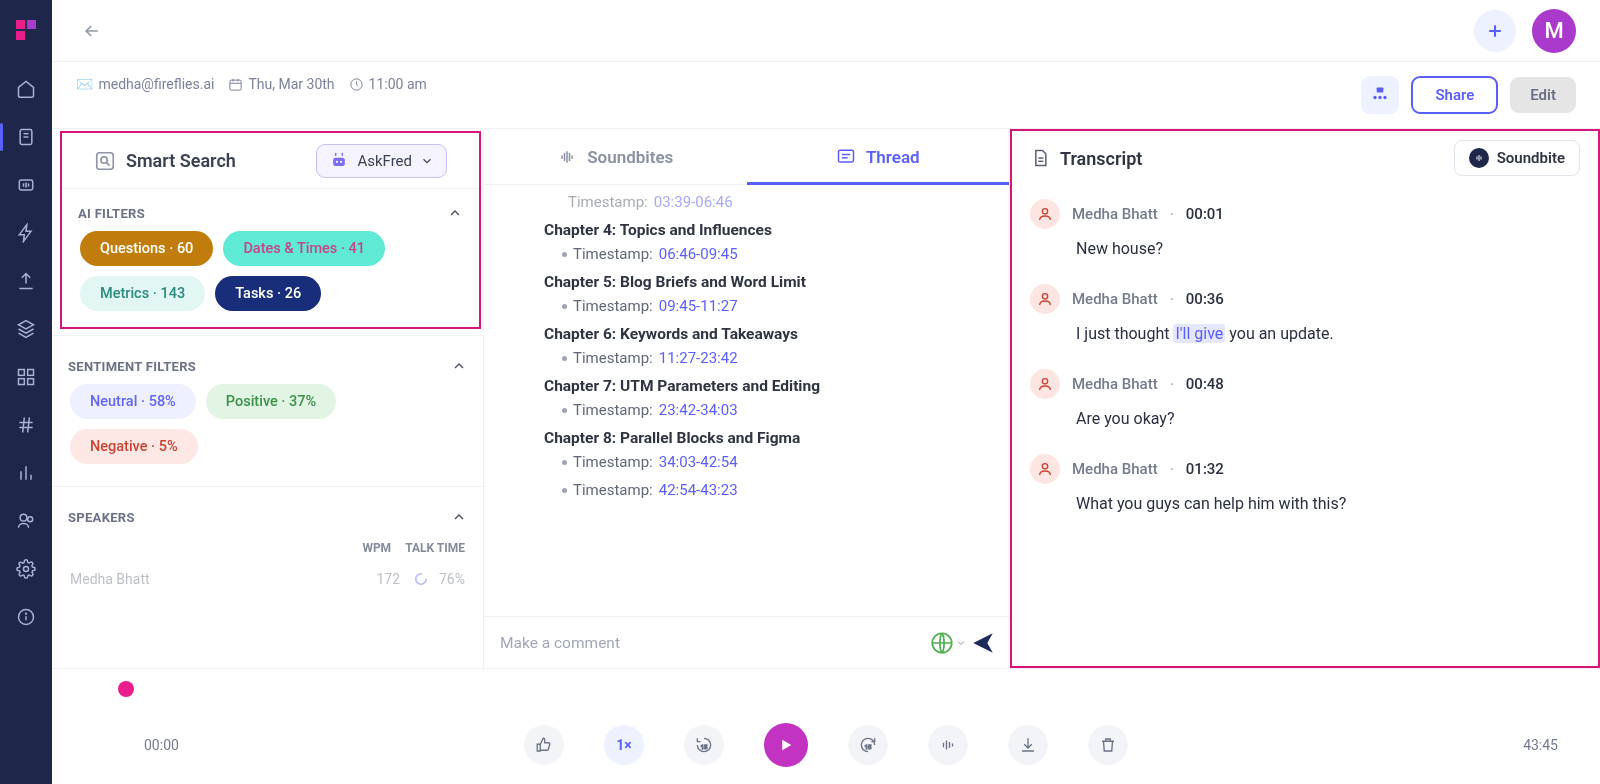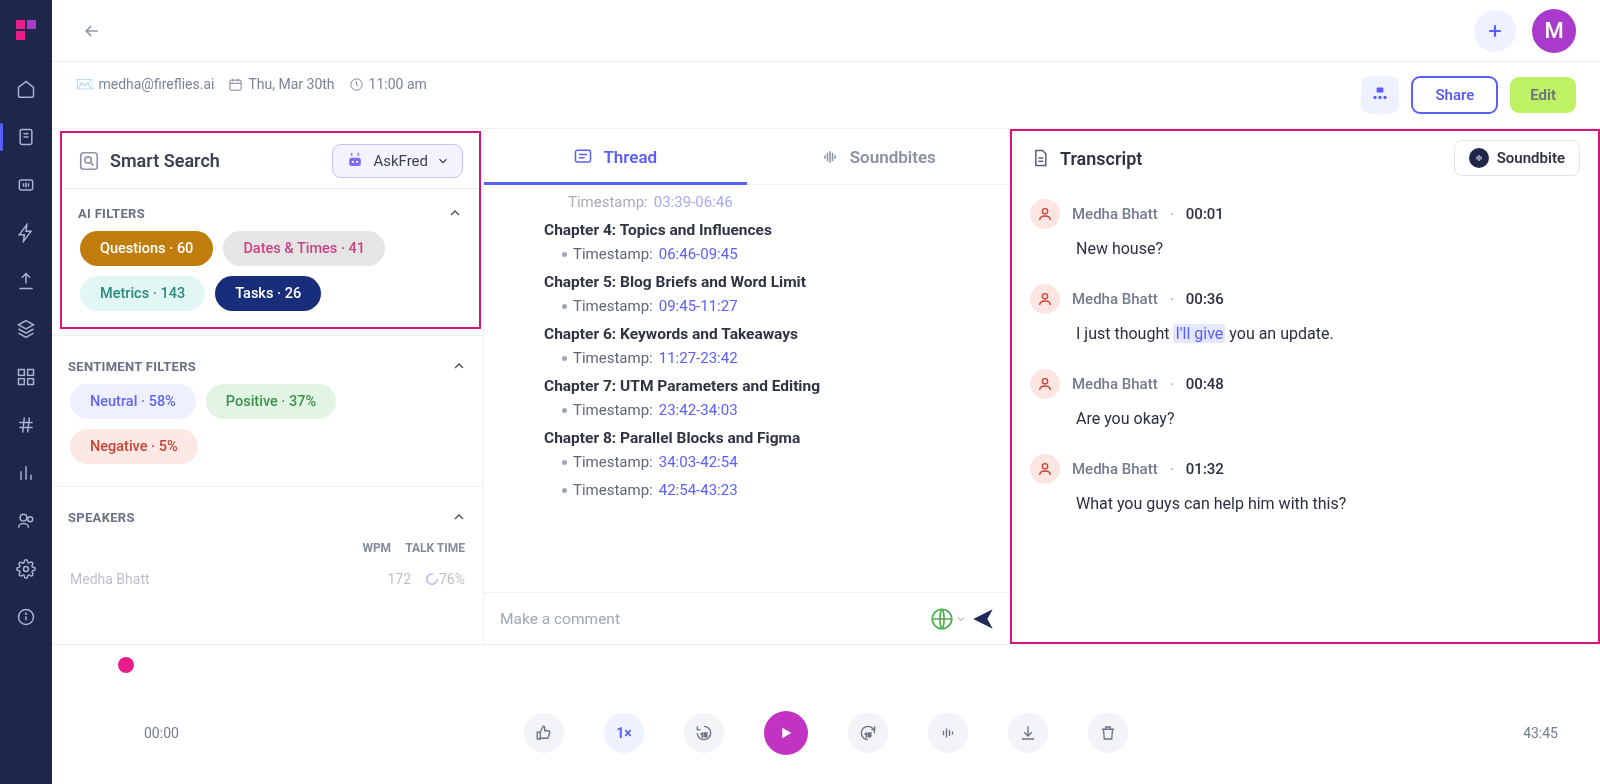--- a/index.html
+++ b/index.html
@@ -18,49 +18,49 @@
 .avatar{width:44px;height:44px;border-radius:50%;background:#a93acb;color:#fff;display:flex;align-items:center;justify-content:center;font-size:22px;font-weight:500}
 .header{padding:14px 24px 14px 24px;border-bottom:1px solid #eef0f4;display:flex;align-items:flex-start}
 .header-left{display:flex;flex-direction:column;gap:6px}
 .title{font-size:20px;font-weight:700;color:#29303d}
 .meta-row{display:flex;align-items:center;gap:14px;color:#7b8399;font-size:14px}
 .meta-item{display:flex;align-items:center;gap:5px}
 .meta-item svg{width:15px;height:15px}
 .header-actions{margin-left:auto;display:flex;gap:12px;align-items:center}
 .icon-btn{width:38px;height:38px;border-radius:9px;background:#eef1ff;display:flex;align-items:center;justify-content:center;color:#5b5ff9;cursor:pointer}
 .share-btn{border:2px solid #5b5ff9;background:#fff;color:#5b5ff9;padding:8px 22px;border-radius:9px;font-weight:600;font-size:15px;cursor:pointer}
-.edit-btn{background:#bef264;color:#697085;padding:9px 20px;border-radius:9px;font-weight:600;font-size:15px;cursor:pointer}
+.edit-btn{background:#e5e5e5;color:#697085;padding:9px 20px;border-radius:9px;font-weight:600;font-size:15px;cursor:pointer}
 .search-box{width:340px;height:40px;border:1px solid #e1e4eb;border-radius:9px;display:flex;align-items:center;padding:0 12px;gap:8px}
 .search-box input{border:none;outline:none;flex:1;font-size:14px;color:#444}
 .search-box input::placeholder{color:#9da4b3}
 .content{flex:1;display:flex;overflow:hidden}
 .left-panel{width:432px;border-right:1px solid #eef0f4;overflow-y:auto;position:relative}
 .panel-box{border:2px solid #d6157a;margin:2px 2px 0 8px}
-.ss-header{height:56px;display:flex;align-items:center;padding:0 16px;gap:10px;border-bottom:1px solid #eef0f4}
+.ss-header{height:56px;display:flex;align-items:center;padding:0 32px;gap:10px;border-bottom:1px solid #eef0f4}
 .ss-header .si{width:22px;height:22px;color:#8d94a5}
 .ss-title{font-size:18px;font-weight:600;color:#3a4252}
 .askfred{margin-left:auto;border:1px solid #c9c0f2;background:#f5f3ff;border-radius:9px;padding:6px 12px;display:flex;align-items:center;gap:8px;color:#3a4252;font-size:15px;cursor:pointer}
 .askfred .robot{width:20px;height:20px}
 .section-head{display:flex;align-items:center;padding:16px 16px 10px;font-size:13px;font-weight:700;color:#6b7285;letter-spacing:.3px}
 .section-head .chev{margin-left:auto;color:#4b5160}
 .chips{display:flex;flex-wrap:wrap;gap:10px;padding:0 18px 16px}
 .chip{padding:9px 20px;border-radius:999px;font-size:14.5px;font-weight:500;cursor:pointer}
 .chip-q{background:#c17d0c;color:#fff}
-.chip-dt{background:#e5e5e5;color:#c94385}
+.chip-dt{background:#5eead4;color:#c94385}
 .chip-m{background:#e2f6f4;color:#2a8a7d}
 .chip-t{background:#182e7a;color:#fff}
 .chip-neu{background:#eeefff;color:#6366f1}
 .chip-pos{background:#e2f4e4;color:#3c9148}
 .chip-neg{background:#fde8e6;color:#c94435}
 .spk-cols{display:flex;font-size:12px;font-weight:700;color:#858c9c;padding:6px 18px}
 .spk-cols .w{margin-left:auto;margin-right:14px}
 .spk-row{display:flex;align-items:center;padding:10px 18px;font-size:14px;color:#5a6072}
 .spk-row .nm{flex:1}
 .spk-row .wpm{width:46px;text-align:right;margin-right:14px}
-.spk-row .tt{display:flex;align-items:center;gap:0}
+.spk-row .tt{display:flex;align-items:center;gap:11px}
 .divider{height:1px;background:#eef0f4;margin:6px 0}
 .center-panel{flex:1;display:flex;flex-direction:column;border-right:1px solid #eef0f4}
 .tabs{height:56px;display:flex;align-items:center;border-bottom:1px solid #eef0f4}
 .tab{flex:1;display:flex;align-items:center;justify-content:center;gap:10px;font-size:17px;font-weight:600;color:#8a91a2;cursor:pointer;height:100%;position:relative}
 .tab.active{color:#5b5ff9}
 .tab.active::after{content:'';position:absolute;bottom:-1px;left:0;right:0;height:3px;background:#5b5ff9}
 .tab svg{width:20px;height:20px}
 .thread-body{flex:1;overflow-y:auto;padding:0 24px 0 20px;position:relative}
 .chapter{margin:10px 0 10px 40px}
 .ch-title{font-weight:700;font-size:15.5px;color:#2e3442;margin-bottom:6px}
@@ -80,21 +80,21 @@
 .sound-btn .circ{width:20px;height:20px;border-radius:50%;background:#1e2749;display:flex;align-items:center;justify-content:center}
 .transcript-body{flex:1;overflow-y:auto;padding:14px 18px;border-left:2px solid #d6157a;border-right:2px solid #d6157a;border-bottom:2px solid #d6157a;display:flex;flex-direction:column;gap:26px}
 .t-entry{display:flex;flex-direction:column;gap:10px}
 .t-header{display:flex;align-items:center;gap:12px}
 .t-avatar{width:30px;height:30px;border-radius:50%;background:#fde5e2;display:flex;align-items:center;justify-content:center;color:#c94435}
 .t-name{font-size:15px;color:#737b8d;font-weight:500}
 .t-dot{color:#9ea6b6}
 .t-time{font-size:15px;color:#2a3040;font-weight:500}
 .t-text{margin-left:46px;font-size:16px;color:#2a3040}
 .hl{background:#e5e7ff;color:#5b5ff9;padding:0 2px;border-radius:3px}
-.player{height:140px;border-top:1px solid #eef0f4;display:flex;flex-direction:column;position:relative}
+.player{height:116px;border-top:1px solid #eef0f4;display:flex;flex-direction:column;position:relative}
 .timeline{height:36px;position:relative;padding-top:18px}
 .playhead{position:absolute;left:66px;top:12px;width:16px;height:16px;border-radius:50%;background:#e91e8c}
 .player-controls{flex:1;display:flex;align-items:center;justify-content:center;gap:40px;position:relative}
 .time-l{position:absolute;left:92px;font-size:14px;color:#737b8d}
 .time-r{position:absolute;right:42px;font-size:14px;color:#737b8d}
 .ctrl{width:40px;height:40px;border-radius:50%;background:#f3f4f8;display:flex;align-items:center;justify-content:center;color:#6b7284;cursor:pointer}
 .ctrl.speed{background:#eef1ff;color:#5b5ff9;font-weight:700;font-size:14px}
 .ctrl.play{background:#c233c2;color:#fff;width:44px;height:44px}
 </style>
 </head>
@@ -313,37 +313,37 @@
             <svg width="14" height="14" viewBox="0 0 24 24">
               <circle cx="12" cy="12" r="9" fill="none" stroke="#5b5ff9" stroke-width="3" stroke-dasharray="43 14"></circle>
             </svg>
             <span>76%</span>
           </span>
       </div>
     </div>
 
     <div class="center-panel">
       <div class="tabs">
-        <div class="tab active">
-          <svg viewBox="0 0 24 24" fill="none" stroke="currentColor" stroke-width="1.8">
-              <rect x="3" y="4" width="18" height="14" rx="2"></rect>
-              <line x1="7" y1="9" x2="17" y2="9"></line>
-              <line x1="7" y1="13" x2="14" y2="13"></line>
-            </svg>
-          <span>Thread</span>
-        </div>
         <div class="tab">
           <svg viewBox="0 0 24 24" fill="none" stroke="currentColor" stroke-width="1.8">
               <line x1="6" y1="10" x2="6" y2="14"></line>
               <line x1="9" y1="7" x2="9" y2="17"></line>
               <line x1="12" y1="5" x2="12" y2="19"></line>
               <line x1="15" y1="7" x2="15" y2="17"></line>
               <line x1="18" y1="10" x2="18" y2="14"></line>
             </svg>
           <span>Soundbites</span>
+        </div>
+        <div class="tab active">
+          <svg viewBox="0 0 24 24" fill="none" stroke="currentColor" stroke-width="1.8">
+              <rect x="3" y="4" width="18" height="14" rx="2"></rect>
+              <line x1="7" y1="9" x2="17" y2="9"></line>
+              <line x1="7" y1="13" x2="14" y2="13"></line>
+            </svg>
+          <span>Thread</span>
         </div>
       </div>
       <div class="thread-body">
         <div class="cut-top" style="opacity:.55">
           <span class="dot"></span>
             <span>Timestamp:</span> 
             <span class="ts-link">03:39-06:46</span>
         </div>
         <div id="chapters">
             <div class="chapter">

